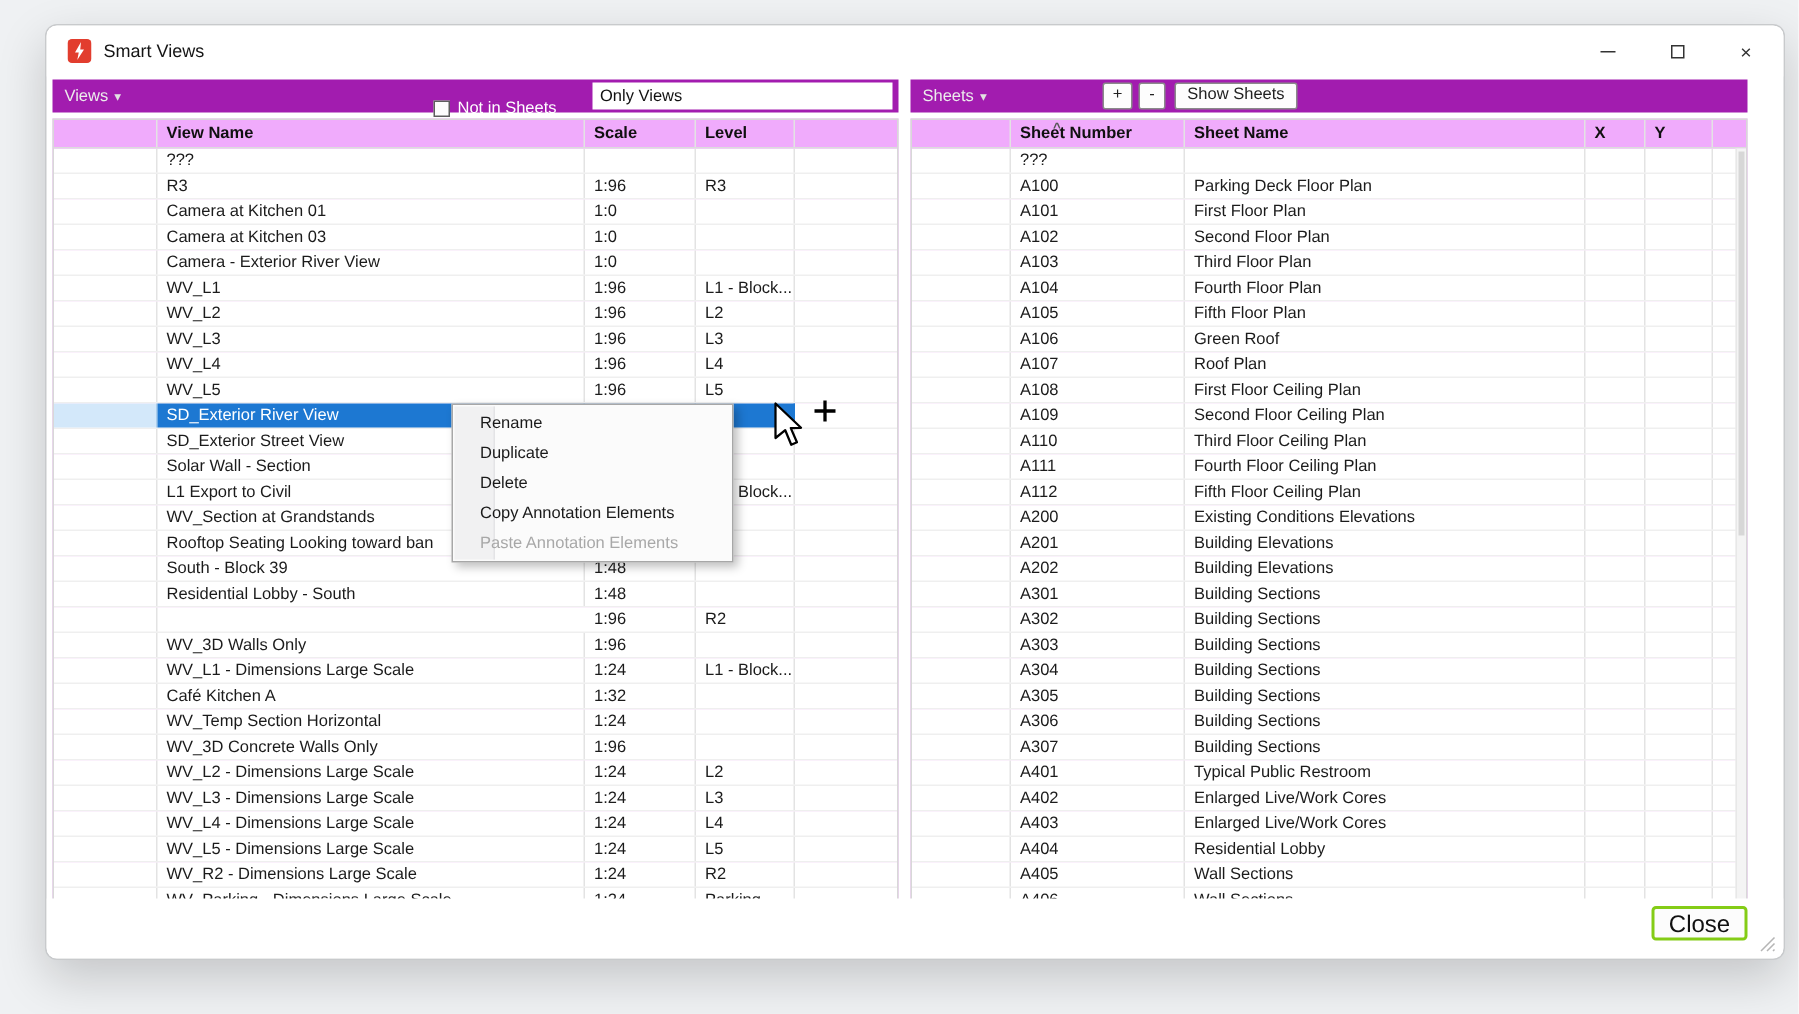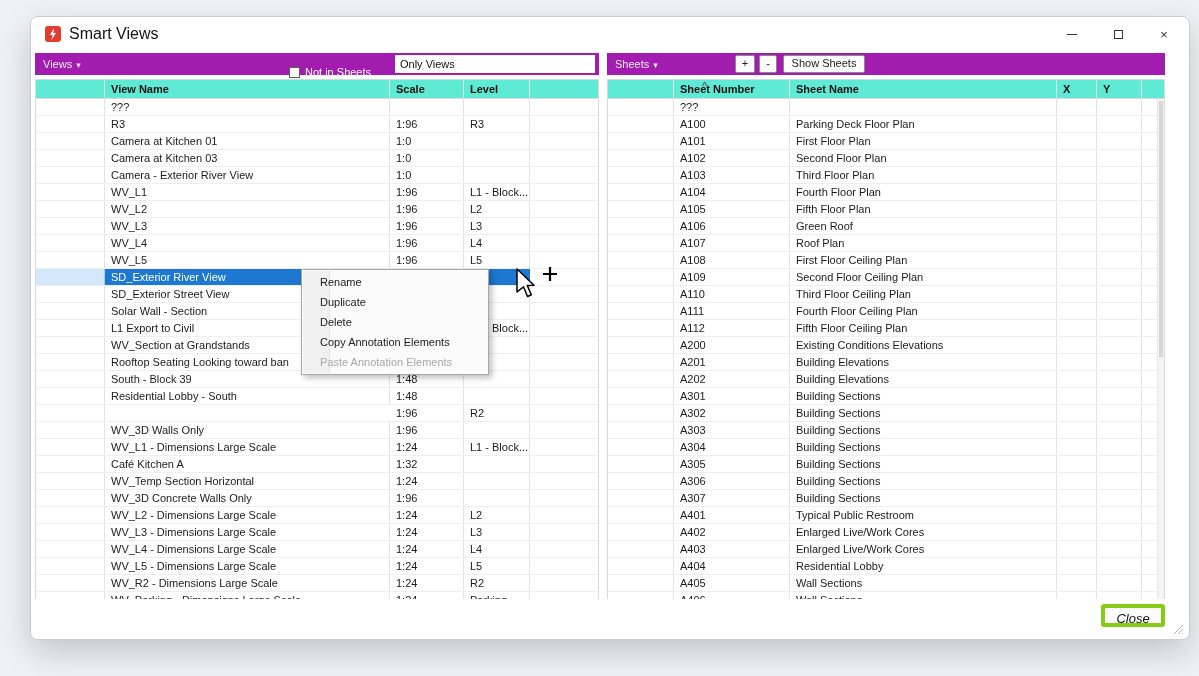--- a/index.html
+++ b/index.html
@@ -10,42 +10,42 @@
     -webkit-font-smoothing:antialiased;
   }
   .window{
     position:absolute;left:30px;top:16px;width:1160px;height:624px;
     background:#fff;border:1px solid #c8cacc;border-radius:8px;
     box-shadow:0 12px 32px rgba(0,0,0,.18);overflow:hidden;box-sizing:border-box;
   }
   
   .titlebar{position:absolute;top:0;left:0;right:0;height:34px;display:flex;align-items:center;padding-left:14px;background:#fff;}
   .app-icon{width:16px;height:16px;margin-right:8px;flex:0 0 auto;}
-  .title{font-size:16px;color:#141414;}
+  .title{font-size:12px;color:#141414;}
   .win-controls{position:absolute;right:2px;top:0;height:34px;display:flex;}
   .win-btn{width:46px;height:34px;display:flex;align-items:center;justify-content:center;}
   .min-glyph{width:10px;height:0;border-top:1px solid #333;}
   .max-glyph{width:9px;height:9px;border:1px solid #333;box-sizing:border-box;}
   .close-glyph{font-size:13px;color:#333;line-height:13px;}
   
   .panel{position:absolute;top:36px;height:548px;}
   .panel.left{left:4px;width:564px;}
   .panel.right{left:576px;width:558px;}
   .toolbar{position:absolute;top:0;left:0;right:0;height:22px;background:#a21caf;}
   .dd{position:absolute;left:8px;top:0;height:22px;line-height:22px;color:#ececec;font-size:11px;}
   .dd .arr{font-size:9px;margin-left:4px;color:#e2e2e2;}
   .chk{position:absolute;left:254px;top:0;height:38px;display:flex;align-items:center;gap:5px;color:#fff;font-size:11px;}
   .chk .box{width:11px;height:11px;background:#fdfdfd;border:1px solid #5e5e5e;box-sizing:border-box;}
   .filter-box{position:absolute;right:4px;top:2px;width:200px;height:18px;background:#fff;font-size:11px;line-height:18px;padding-left:5px;color:#111;box-sizing:border-box;}
   .tb-btn{position:absolute;top:2px;height:18px;background:#fdfdfd;border:1px solid #8a8a8a;border-radius:2px;font-size:11px;line-height:15px;text-align:center;color:#222;box-sizing:border-box;}
   .btn-add{left:128px;width:20px;}
   .btn-remove{left:152px;width:18px;}
   .btn-show{left:176px;width:82px;}
   
-  .grid{position:absolute;left:0;right:0;top:26px;bottom:0;border:1px solid #d8d8d8;background:#5eead4;box-sizing:border-box;overflow:hidden;}
+  .grid{position:absolute;left:0;right:0;top:26px;bottom:0;border:1px solid #d8d8d8;background:#f0abfc;box-sizing:border-box;overflow:hidden;}
   .ghead{position:relative;height:19px;border-bottom:1px solid #dcdcdc;box-sizing:border-box;}
   .hc{position:absolute;top:0;bottom:0;font-weight:bold;font-size:11px;color:#101010;padding-left:6px;line-height:18px;border-right:1px solid #e3e3e3;box-sizing:border-box;white-space:nowrap;}
   .sort{position:absolute;top:-4px;left:28px;font-size:9px;font-weight:bold;color:#555;}
   .gbody{position:absolute;top:19px;left:0;right:0;bottom:0;overflow:hidden;}
   .trow{position:relative;height:17px;border-bottom:1px solid #efefef;box-sizing:border-box;background:#fff;}
   .c{position:absolute;top:0;bottom:0;font-size:11px;line-height:16px;color:#1b1b1b;padding-left:6px;border-right:1px solid #e3e3e3;box-sizing:border-box;white-space:nowrap;overflow:hidden;}
   .trow.selected .c{background:#1d78d2;color:#fff;border-right-color:#1d78d2;}
   .trow.selected .col-ind{background:#d3e8fa;border-right-color:#a9cdec;}
   
   .vt .col-ind{left:0;width:69px;}
@@ -56,21 +56,21 @@
   .st .col-ind{left:0;width:66px;}
   .st .col-number{left:66px;width:116px;}
   .st .col-name{left:182px;width:267px;}
   .st .col-x{left:449px;width:40px;}
   .st .col-y{left:489px;width:45px;}
   
   .sb{position:absolute;right:0;top:19px;bottom:0;width:7px;background:#f4f4f4;border-left:1px solid #e8e8e8;box-sizing:border-box;}
   .sb-thumb{position:absolute;left:1px;right:1px;top:2px;height:256px;background:#d7d7d7;}
   
   .footer{position:absolute;left:0;right:0;bottom:0;height:40px;background:#fff;}
-  .close-btn{position:absolute;right:24px;top:5px;width:64px;height:23px;background:#fcfcfc;border:4px solid #84cc16;border-radius:3px;font-size:13px;line-height:21px;text-align:center;color:#111;box-sizing:border-box;font-style:italic;}
+  .close-btn{position:absolute;right:24px;top:5px;width:64px;height:23px;background:#fcfcfc;border:2px solid #84cc16;border-radius:3px;font-size:16px;line-height:21px;text-align:center;color:#111;box-sizing:border-box;}
   .grip{position:absolute;right:5px;bottom:4px;}
   
   .ctx{position:absolute;left:270px;top:252px;width:188px;background:#fbfbfb;border:1px solid #a7a7a7;box-shadow:3px 3px 6px rgba(0,0,0,.25);padding:2px 0;box-sizing:border-box;z-index:10;}
   .ctx .gutter{position:absolute;left:1px;top:1px;bottom:1px;width:26px;background:#f1f1f2;border-right:1px solid #e4e4e6;}
   .mi{position:relative;height:20px;line-height:20px;font-size:11px;color:#1a1a1a;padding-left:18px;white-space:nowrap;}
   .mi.disabled{color:#a8a8a8;}
   
   .cursor{position:absolute;left:482px;top:248px;z-index:20;}
 </style>
 </head>

